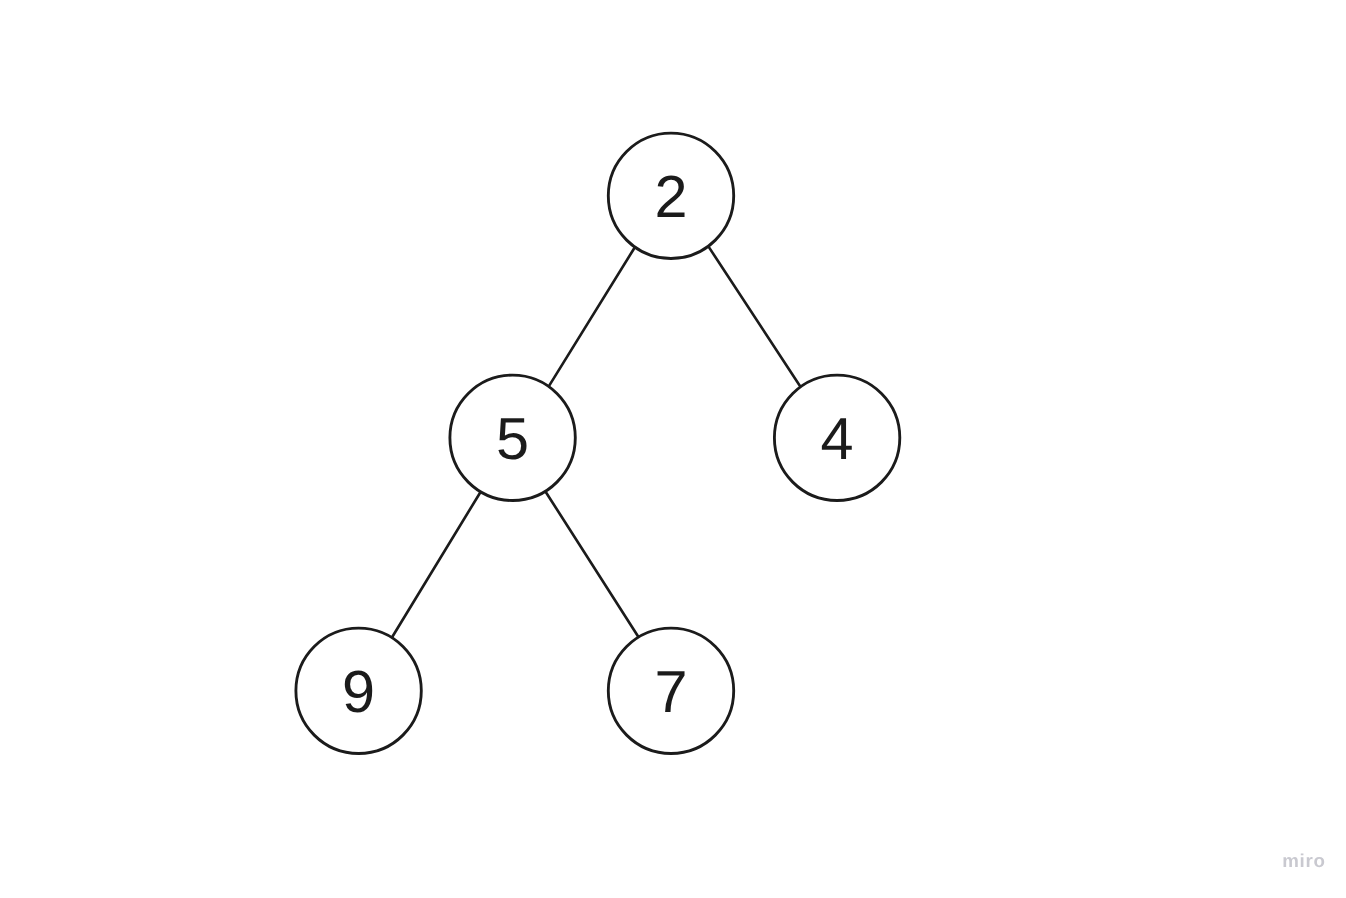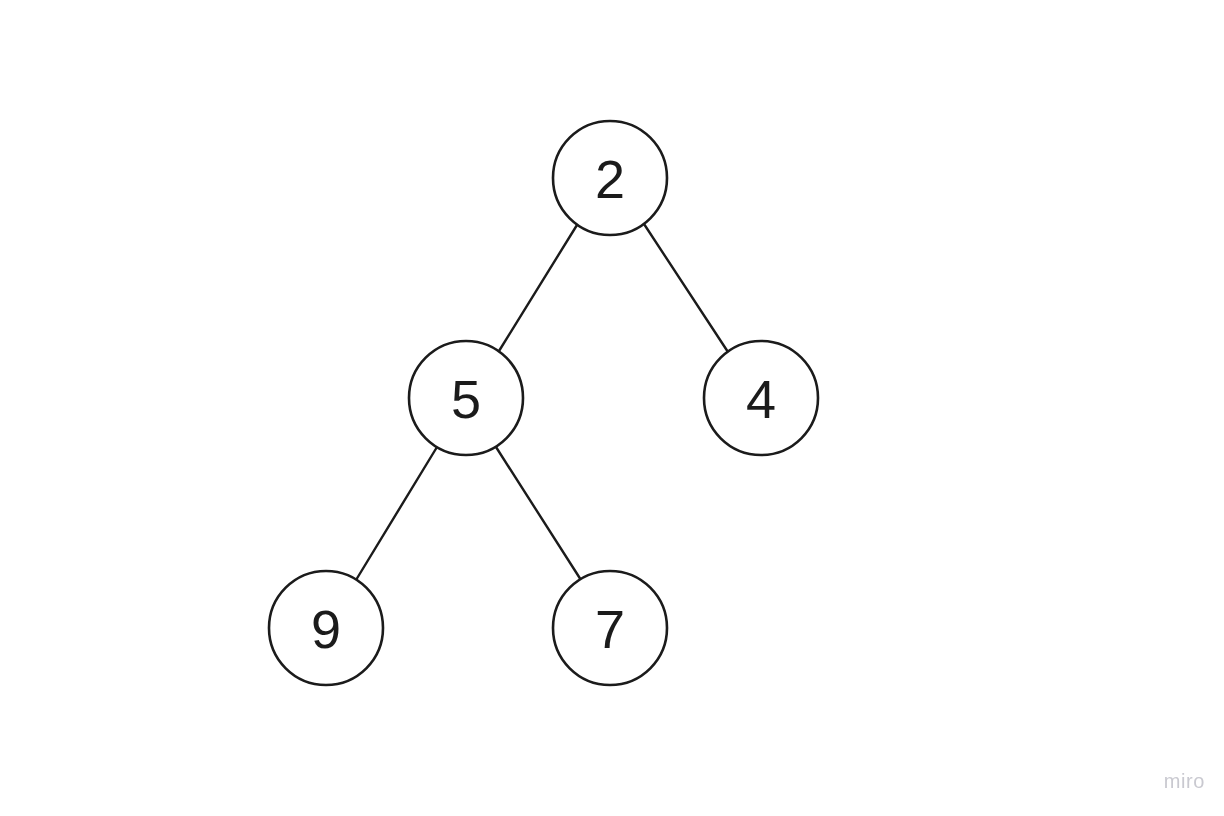--- a/index.html
+++ b/index.html
@@ -37,22 +37,22 @@
     font-size: 54px;
     font-weight: 400;
     text-anchor: middle;
     dominant-baseline: central;
   }
   .watermark {
     position: absolute;
     right: 19px;
     bottom: 23px;
     font-family: "Liberation Sans", sans-serif;
-    font-size: 20px;
-    font-weight: 400;
+    font-size: 17px;
+    font-weight: 700;
     letter-spacing: 0.6px;
     color: #c9c9d0;
     user-select: none;
   }
 </style>
 </head>
 <body style="background: rgb(255, 255, 255);">
 
 <svg id="canvas" viewBox="0 0 1224 816" xmlns="http://www.w3.org/2000/svg">
 

